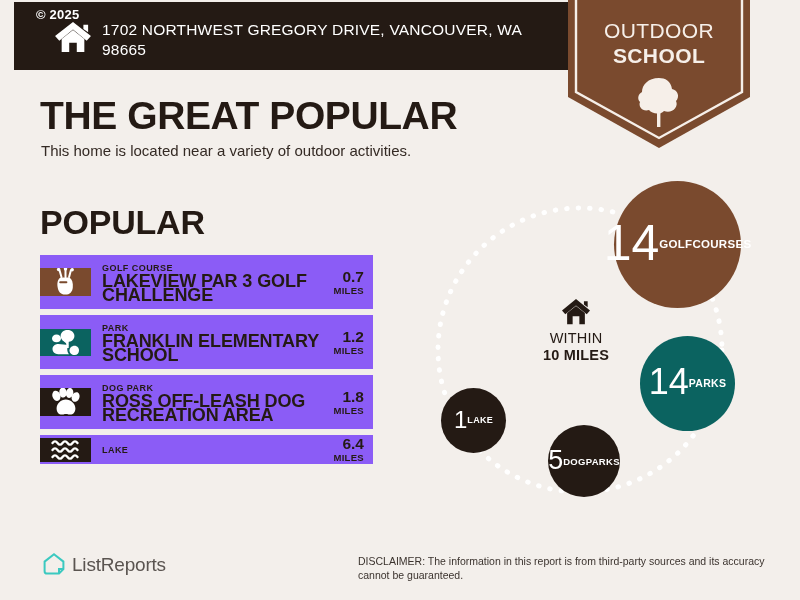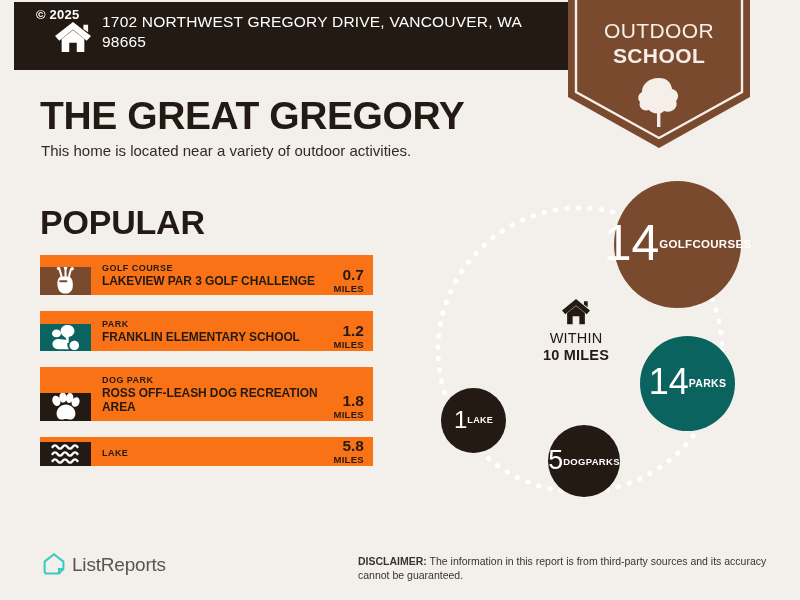--- a/index.html
+++ b/index.html
@@ -32,21 +32,21 @@
     letter-spacing: .2px;
     white-space: nowrap;
   }
   .addr-house {
     position: absolute;
     left: 40px; top: 18px;
     width: 38px; height: 34px;
   }
   .address {
     position: absolute;
-    left: 88px; top: 10px;
+    left: 88px; top: 18px;
     width: 440px;
     color: #ffffff;
     font-size: 15.5px;
     line-height: 20px;
     letter-spacing: .2px;
   }
 
   
   .badge {
     position: absolute;
@@ -94,23 +94,23 @@
     font-weight: 700;
     color: #241a14;
     letter-spacing: -.2px;
   }
 
   
   .list { position: absolute; left: 40px; top: 255px; width: 333px; }
   .row {
     position: relative;
     display: flex;
-    align-items: flex-end;
-    background: #f97316;
-    margin-bottom: 16px;
+    align-items: center;
+    background: #8b5cf6;
+    margin-bottom: 6px;
   }
   .row-icon {
     width: 51px;
     flex: 0 0 51px;
     display: flex;
     align-items: center;
     justify-content: center;
   }
   .row-icon svg { display: block; }
   .row-body {
@@ -121,21 +121,21 @@
     justify-content: center;
   }
   .row-cat {
     font-size: 9px;
     font-weight: 700;
     color: #241a14;
     letter-spacing: .45px;
     line-height: 12px;
   }
   .row-name {
-    font-size: 12px;
+    font-size: 18px;
     font-weight: 700;
     color: #241a14;
     letter-spacing: -.1px;
     line-height: 14px;
   }
   .row-name.big { font-size: 15.5px; line-height: 17px; }
   .row-dist {
     flex: 0 0 48px;
     padding-right: 9px;
     display: flex;
@@ -206,21 +206,21 @@
   .logo { position: absolute; left: 42px; top: 552px; display: flex; align-items: center; gap: 6px; }
   .logo-text { font-size: 19px; color: #5a5450; letter-spacing: -.2px; }
   .disclaimer {
     position: absolute;
     left: 358px; top: 554px;
     width: 410px;
     font-size: 10.5px;
     line-height: 14px;
     color: #3b332e;
   }
-  .disclaimer b { font-weight: 700; }
+  .disclaimer b { font-weight: 400; }
 </style>
 </head>
 <body>
 
 <div id="page">
 
   <div class="header-bar">
     <div class="copyright">© 2025</div>
 
     <svg class="addr-house" viewBox="0 0 40 36">
@@ -242,21 +242,21 @@
       <div class="l2">SCHOOL</div>
     </div>
     <svg class="badge-tree" viewBox="0 0 50 52">
       <path fill="#f6efe9" d="M25 2 C14 2 8 9 8 16 C4 18 3 23 6 26 C4 31 9 36 15 34 C18 38 26 39 30 35 C38 38 45 31 42 25 C46 21 44 14 38 13 C37 5 31 2 25 2 Z"></path>
       <rect fill="#f6efe9" x="23" y="30" width="3.4" height="21"></rect>
       <path fill="#f6efe9" d="M24.5 38 L17 31 L18.6 29.6 L25 35.6 Z"></path>
       <path fill="#f6efe9" d="M24.8 36 L32 29.2 L33.5 30.7 L26.2 37.6 Z"></path>
     </svg>
   </div>
 
-  <div class="main-title">THE GREAT GREGORY</div>
+  <div class="main-title">THE GREAT POPULAR</div>
   <div class="subtitle">This home is located near a variety of outdoor activities.</div>
   <div class="popular-title">POPULAR</div>
 
   <div class="list">
 
     <div class="row">
       <div class="row-icon" style="background:#7a4a2e">
         <svg width="26" height="28" viewBox="0 0 26 28">
           <path fill="#ffffff" d="M7.5 9.5 C4.6 11.2 4 15 4.6 19 C5.2 23.4 7.4 26.6 12.2 26.6 C17 26.6 19.4 23.6 19.8 19.4 C20.3 14.6 19.1 11 16.2 9.4 Z"></path>
           <rect fill="#ffffff" x="6.5" y="1.2" width="2" height="9" rx="1" transform="rotate(-16 7.5 5.7)"></rect>
@@ -326,21 +326,21 @@
             <path d="M1.5 5 Q4 1.6 6.5 5 Q9 8.4 11.5 5 Q14 1.6 16.5 5 Q19 8.4 21.5 5 Q24 1.6 26.5 5"></path>
             <path d="M1.5 12 Q4 8.6 6.5 12 Q9 15.4 11.5 12 Q14 8.6 16.5 12 Q19 15.4 21.5 12 Q24 8.6 26.5 12"></path>
             <path d="M1.5 19 Q4 15.6 6.5 19 Q9 22.4 11.5 19 Q14 15.6 16.5 19 Q19 22.4 21.5 19 Q24 15.6 26.5 19"></path>
           </g>
         </svg>
       </div>
       <div class="row-body">
         <div class="row-cat">LAKE</div>
       </div>
       <div class="row-dist">
-        <div class="row-num">5.8</div>
+        <div class="row-num">6.4</div>
         <div class="row-unit">MILES</div>
       </div>
     </div>
 
   </div>
 
   <div class="diagram">
 
     <svg class="dots" width="380" height="345">
       <circle cx="160" cy="175" r="142" fill="none" stroke="#ffffff" stroke-width="5" stroke-linecap="round" stroke-dasharray="0.5 11"></circle>

